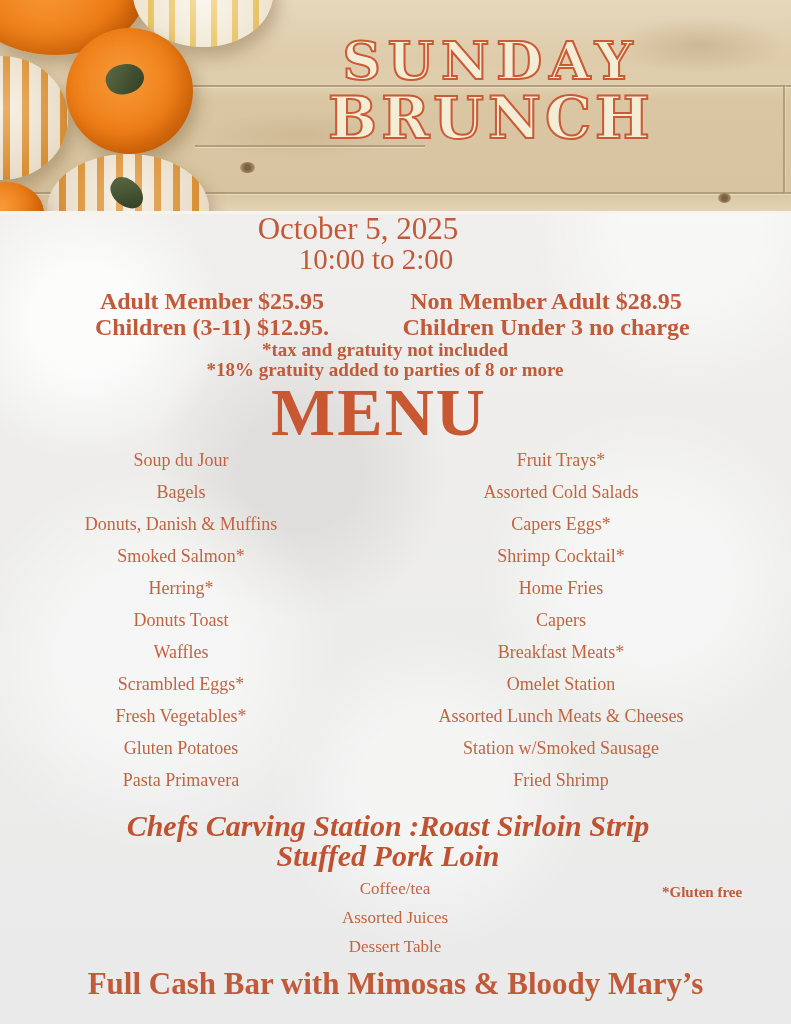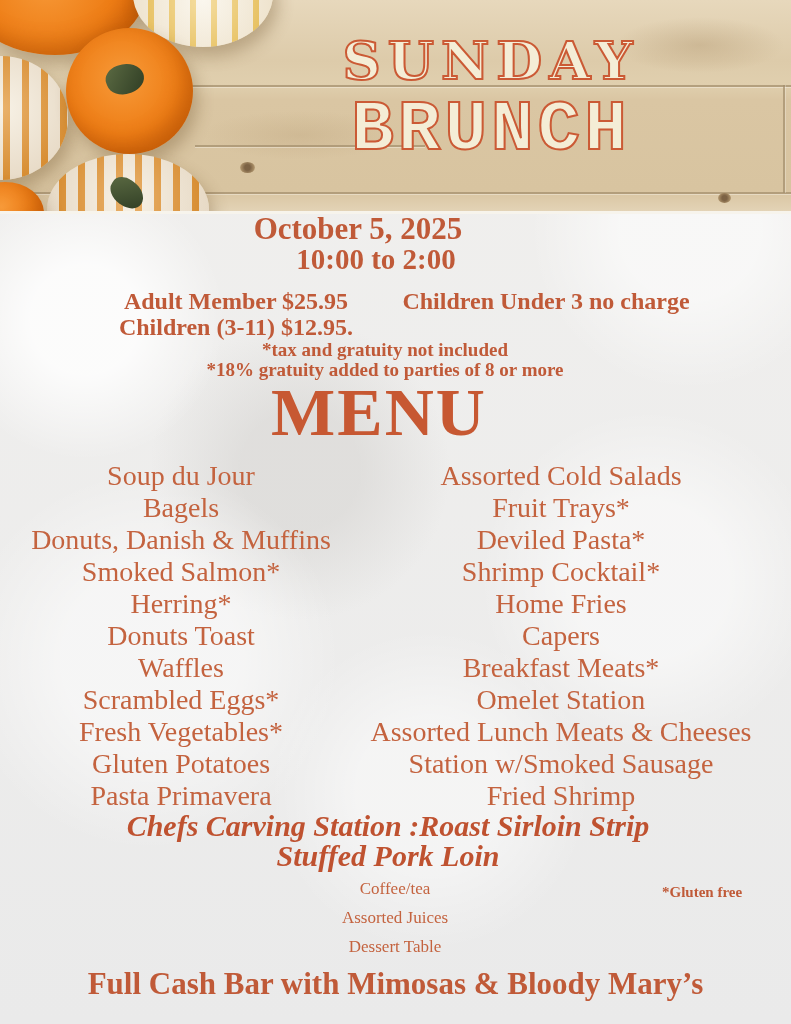--- a/index.html
+++ b/index.html
@@ -41,34 +41,34 @@
   .pk-stripe-yellow{background:
     radial-gradient(circle at 50% 55%, rgba(255,255,255,.45), rgba(160,110,20,.12) 90%),
     repeating-linear-gradient(90deg,#f7f0e1 0 15px,#ecc255 15px 21px);}
   .stem{position:absolute;background:linear-gradient(135deg,#5c6b43,#2f3d24);
     border-radius:45% 60% 50% 55%;}
   
   .title{position:absolute;left:286px;top:34px;width:410px;text-align:center;
     font-family:"DejaVu Serif","Liberation Serif",serif;font-weight:bold;
     color:#f4edd6;-webkit-text-stroke:2px #cb5a35;text-shadow:0 0 1px #cb5a35;}
   .title .l1{font-size:53px;letter-spacing:7px;line-height:1;}
-  .title .l2{font-size:71px;letter-spacing:4px;line-height:1;margin-top:8px;font-family:Liberation Mono, monospace;}
+  .title .l2{font-size:58px;letter-spacing:4px;line-height:1;margin-top:2px;}
   .item-color{color:#c4633f;}
   .abs{position:absolute;}
   .center{text-align:center;}
-  .date-block{left:0;top:213px;width:716px;font-weight:bold;color:#c05a38;line-height:1.02;}
+  .date-block{left:0;top:213px;width:716px;font-weight:normal;color:#c05a38;line-height:1.02;}
   .date-line{font-size:31px;}
   .time-line{font-size:29px;padding-left:36px;}
   .pricing{top:288px;font-weight:bold;font-size:24px;line-height:26px;color:#c05a38;}
-  .price-left{left:0;width:424px;padding-left:24px;}
+  .price-left{left:0;width:424px;}
   .price-right{left:378px;width:336px;}
   .notes{left:0;top:340px;width:770px;font-weight:bold;font-size:19px;line-height:20px;color:#c05a38;}
   .menu-heading{left:0;top:378px;width:758px;font-weight:bold;font-size:68px;line-height:1;
     letter-spacing:2px;color:#c75832;}
-  .menu-col{top:460px;font-size:28px;line-height:32px;list-style:none;margin:0;padding:0;}
+  .menu-col{top:444px;font-size:18px;line-height:32px;list-style:none;margin:0;padding:0;}
   .col-left{left:0;width:362px;}
   .col-right{left:366px;width:390px;}
   .carving{left:0;top:811px;width:776px;font-weight:bold;font-style:italic;
     font-size:30px;line-height:30px;color:#bf5230;}
   .beverages{left:0;top:874px;width:790px;font-size:17px;line-height:29px;}
   .gluten{left:662px;top:884px;font-weight:bold;font-size:15px;color:#c05a38;text-align:right;}
   .footer-line{left:0;top:966px;width:791px;font-weight:bold;font-size:31px;color:#c05a38;}
 </style>
 </head>
 <body>
@@ -103,20 +103,21 @@
   <div class="abs center date-block">
     <div class="date-line">October 5, 2025</div>
     <div class="time-line">10:00 to 2:00</div>
   </div>
 
   <div class="abs center pricing price-left">
     <div>Adult Member $25.95</div>
     <div>Children (3-11) $12.95.</div>
   </div>
   <div class="abs center pricing price-right">
+    <div>Non Member Adult $28.95</div>
     <div>Children Under 3 no charge</div>
   </div>
   <div class="abs center notes">
     <div>*tax and gratuity not included</div>
     <div>*18% gratuity added to parties of 8 or more</div>
   </div>
 
   <div class="abs center menu-heading">MENU</div>
 
   <ul class="abs center item-color menu-col col-left">
@@ -127,23 +128,23 @@
     <li>Herring*</li>
     <li>Donuts Toast</li>
     <li>Waffles</li>
     <li>Scrambled Eggs*</li>
     <li>Fresh Vegetables*</li>
     <li>Gluten Potatoes</li>
     <li>Pasta Primavera</li>
   </ul>
 
   <ul class="abs center item-color menu-col col-right">
+    <li>Fruit Trays*</li>
     <li>Assorted Cold Salads</li>
-    <li>Fruit Trays*</li>
-    <li>Deviled Pasta*</li>
+    <li>Capers Eggs*</li>
     <li>Shrimp Cocktail*</li>
     <li>Home Fries</li>
     <li>Capers</li>
     <li>Breakfast Meats*</li>
     <li>Omelet Station</li>
     <li>Assorted Lunch Meats &amp; Cheeses</li>
     <li>Station w/Smoked Sausage</li>
     <li>Fried Shrimp</li>
   </ul>
 

